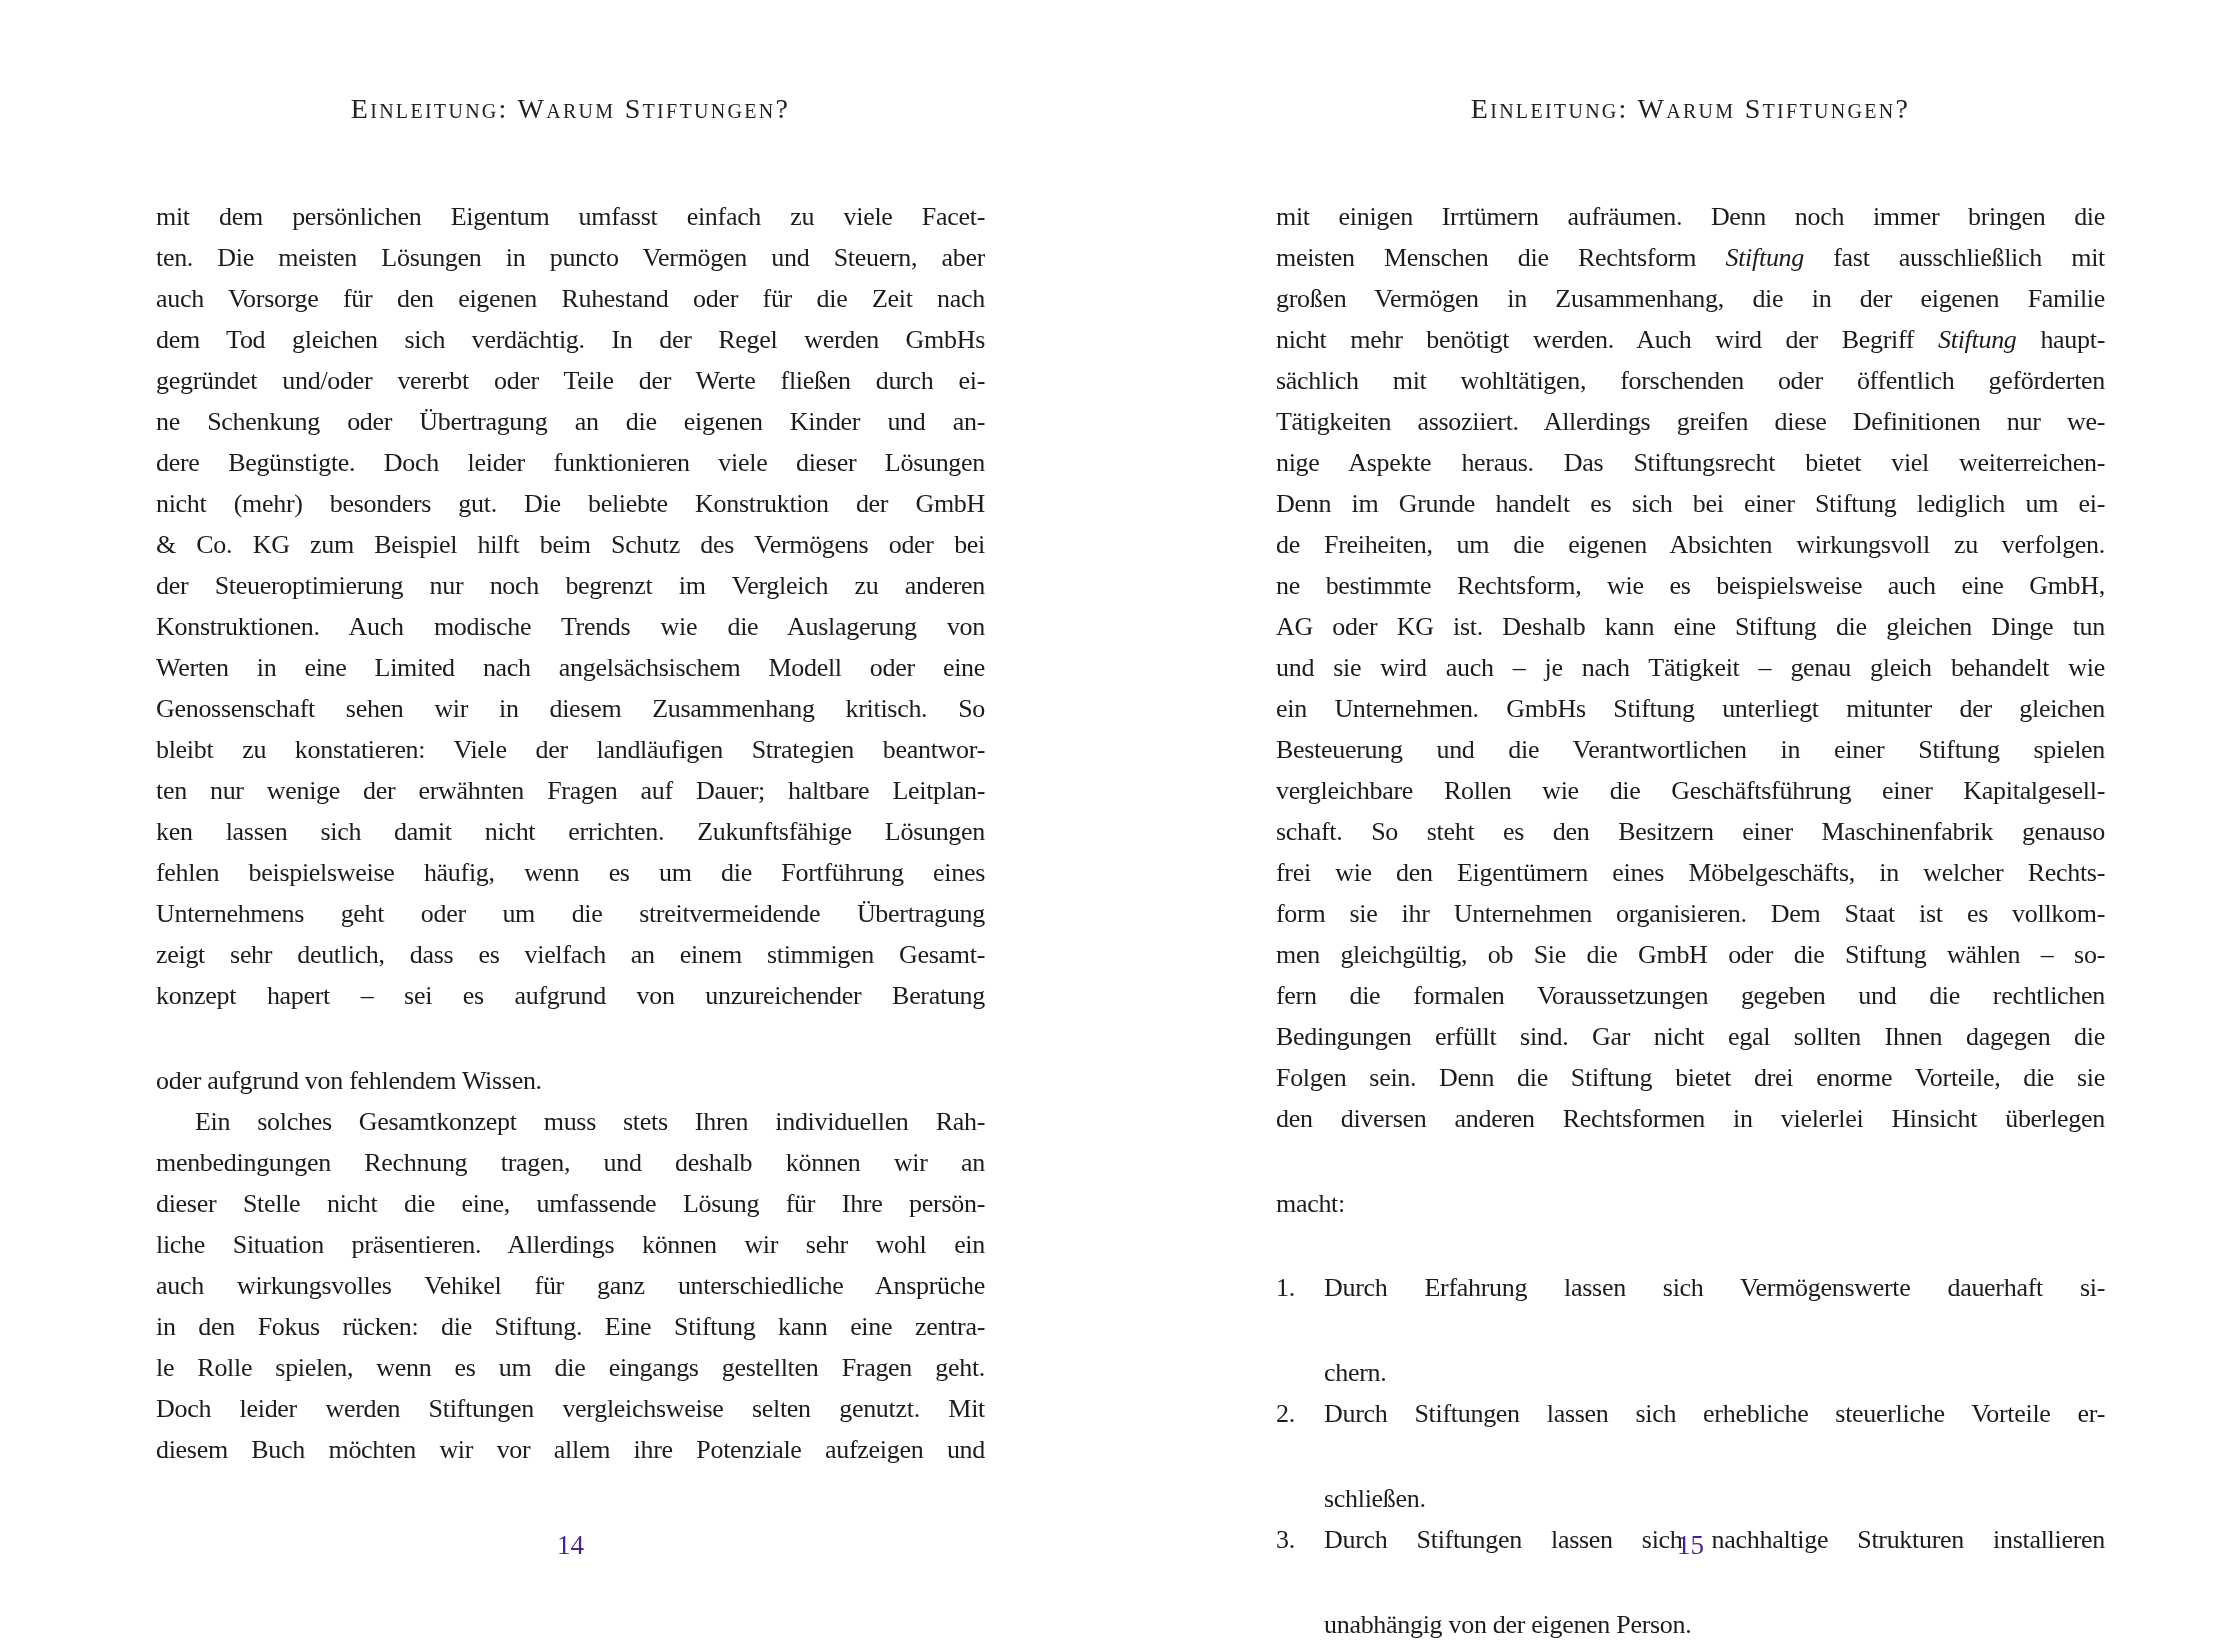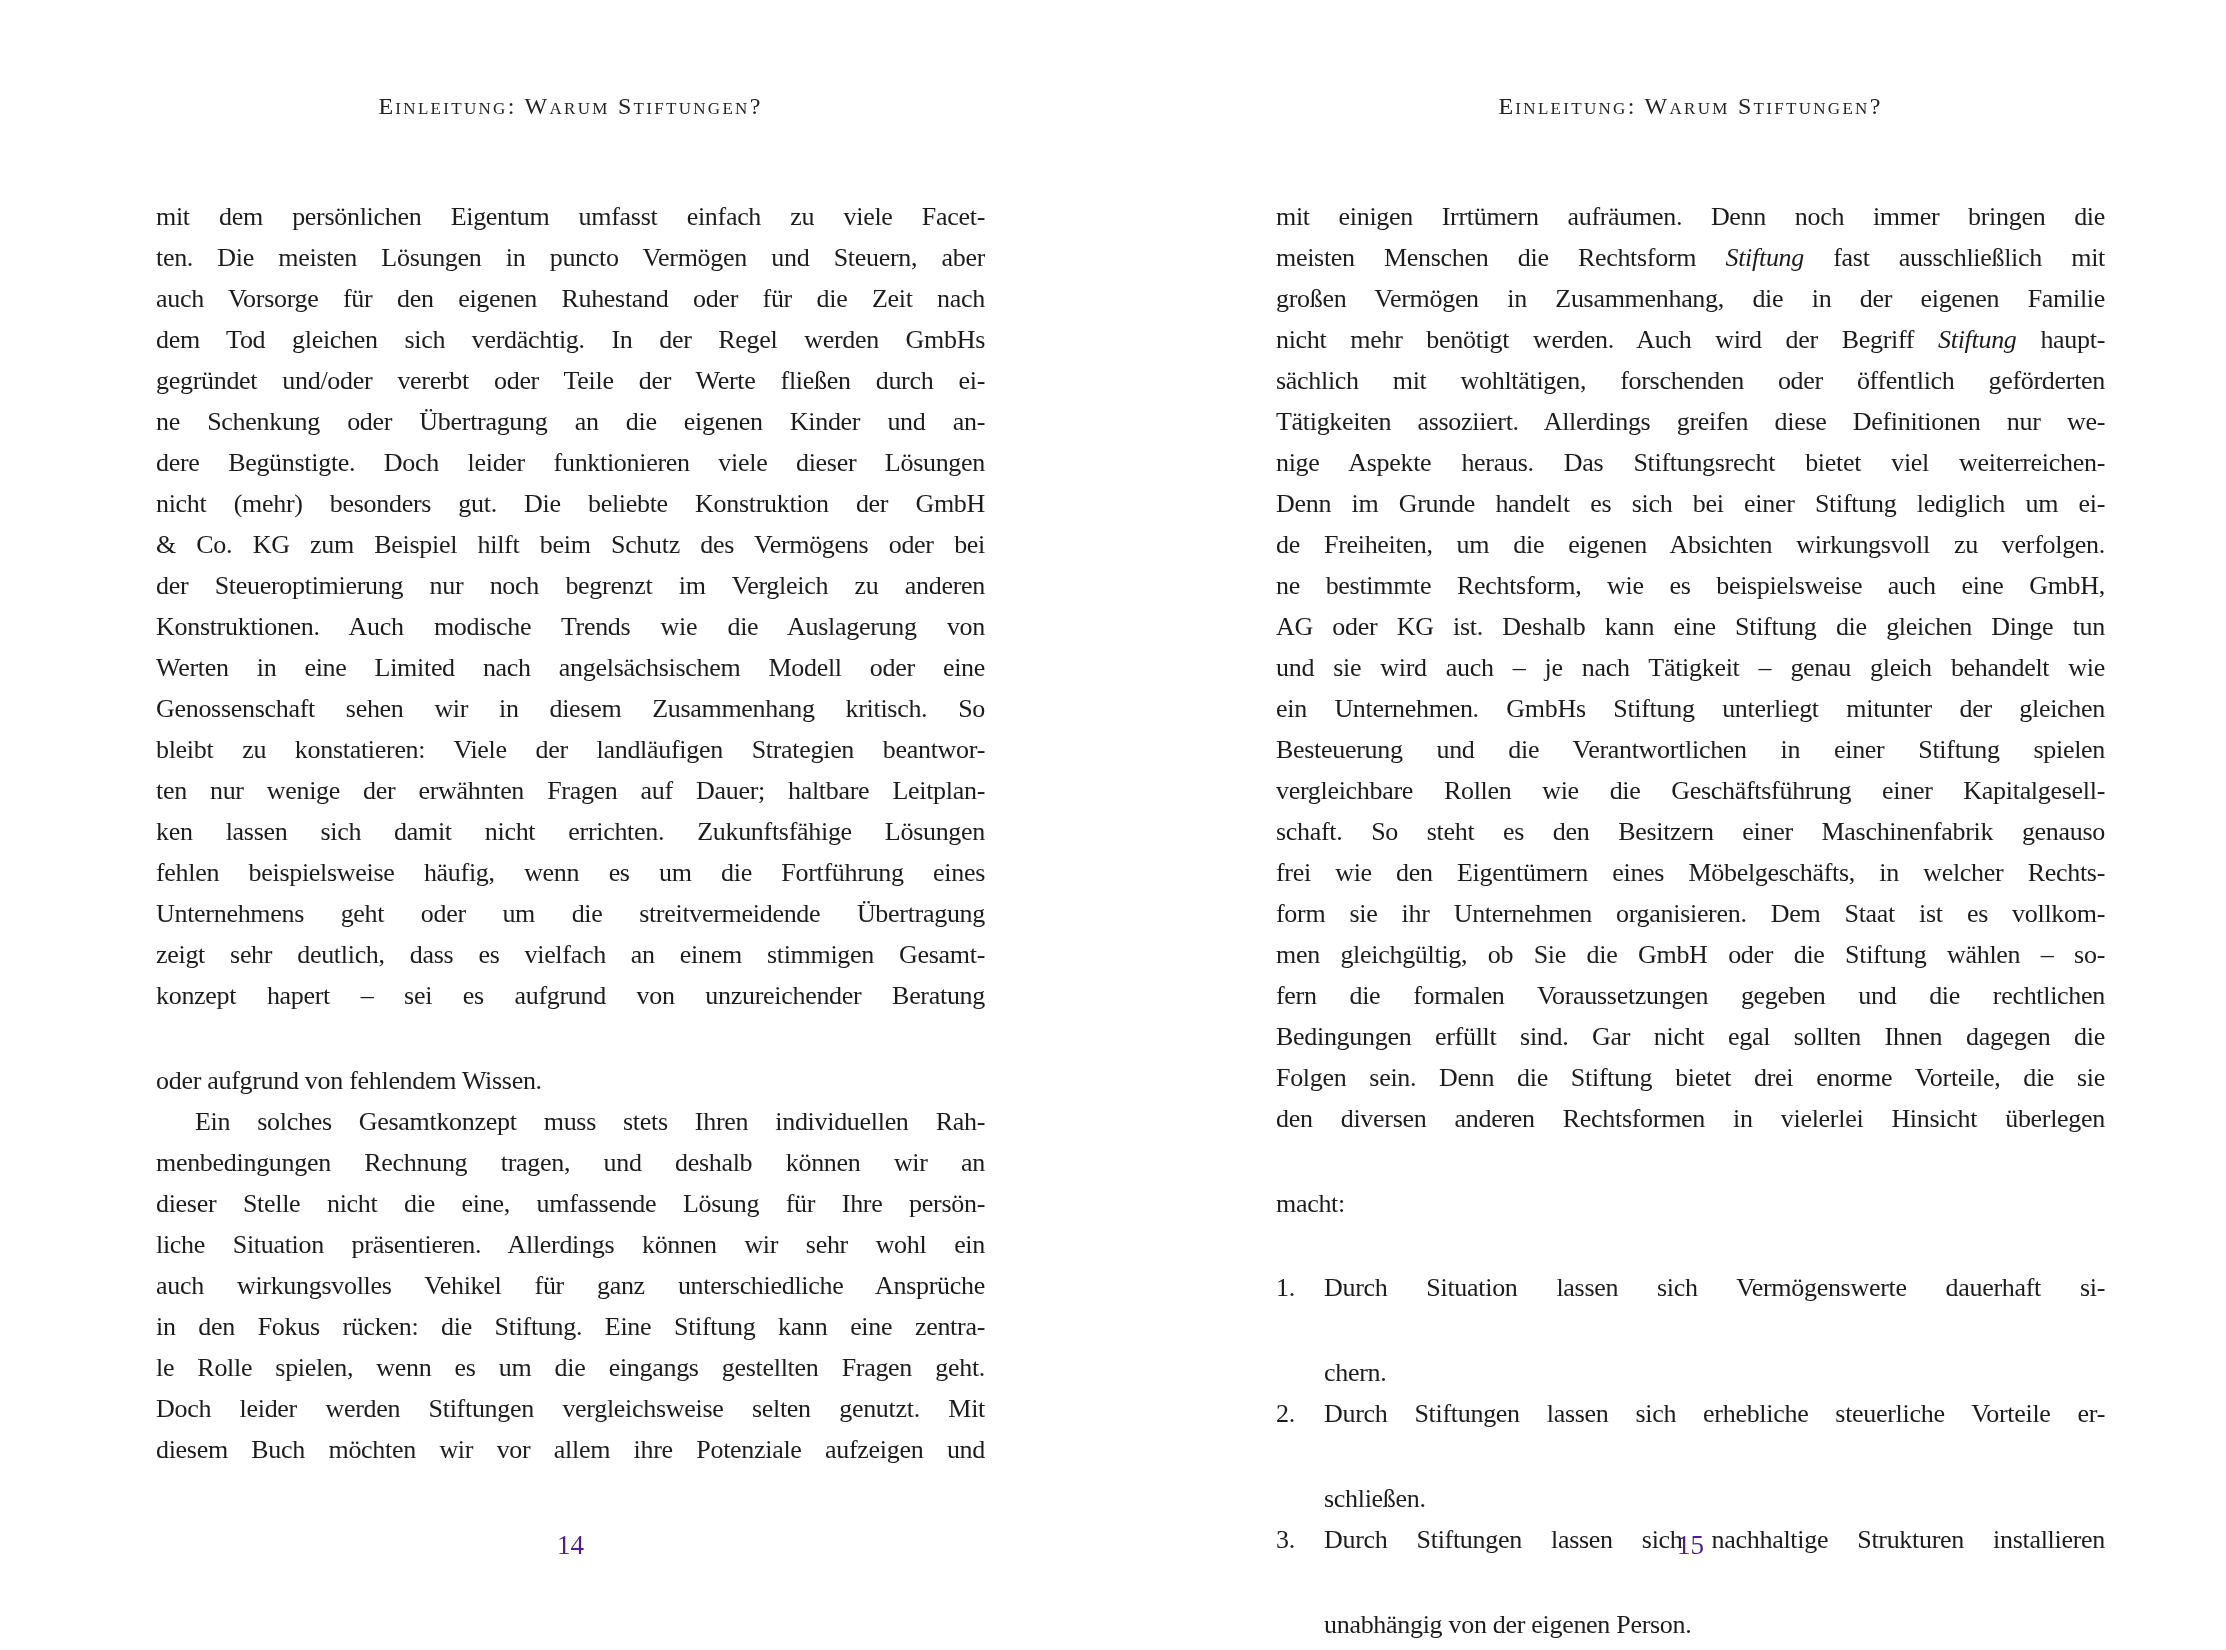--- a/index.html
+++ b/index.html
@@ -24,21 +24,21 @@
   #page-left  { left: 156px; }
   #page-right { left: 1276px; }
 
   .running-head {
     position: absolute;
     top: 93px;
     left: 0;
     width: 100%;
     text-align: center;
     font-variant: small-caps;
-    font-size: 24px;
+    font-size: 28px;
     letter-spacing: 2.3px;
     color: #222222;
   }
   .page-body {
     position: absolute;
     top: 196px;
     left: 0;
     width: 100%;
   }
   .line {
@@ -154,21 +154,21 @@
         <div class="line">fern die formalen Voraussetzungen gegeben und die rechtlichen</div>
         <div class="line">Bedingungen erfüllt sind. Gar nicht egal sollten Ihnen dagegen die</div>
         <div class="line">Folgen sein. Denn die Stiftung bietet drei enorme Vorteile, die sie</div>
         <div class="line">den diversen anderen Rechtsformen in vielerlei Hinsicht überlegen</div>
         <div class="line pend">macht:</div>
       </div>
     <div class="num-list">
         <div class="li">
           <span class="marker">1.</span>
           <div class="li-text">
-            <div class="line">Durch Situation lassen sich Vermögenswerte dauerhaft si-</div>
+            <div class="line">Durch Erfahrung lassen sich Vermögenswerte dauerhaft si-</div>
             <div class="line pend">chern.</div>
           </div>
         </div>
         <div class="li">
           <span class="marker">2.</span>
           <div class="li-text">
             <div class="line">Durch Stiftungen lassen sich erhebliche steuerliche Vorteile er-</div>
             <div class="line pend">schließen.</div>
           </div>
         </div>

